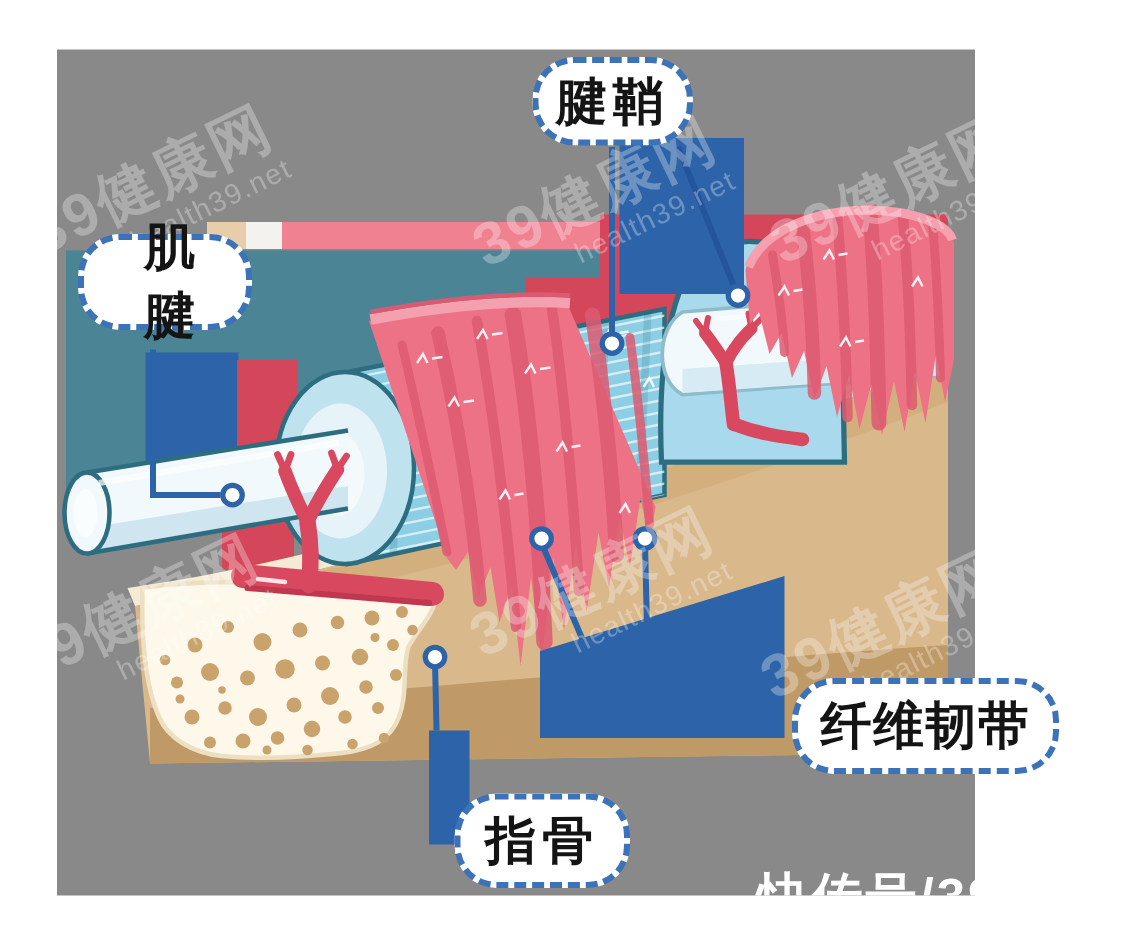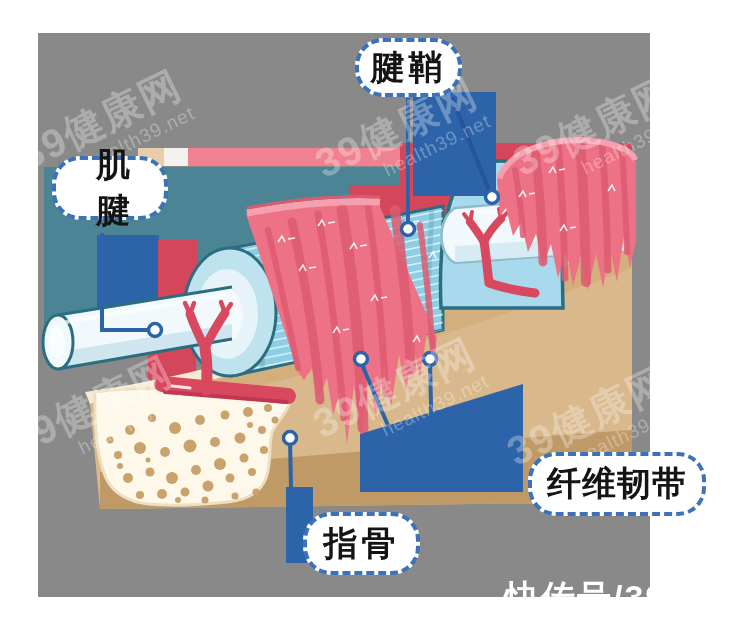--- a/index.html
+++ b/index.html
@@ -14,21 +14,21 @@
   .wm1{left:-21px;top:59px;} .wm2{left:275px;top:67px;} .wm3{left:473px;top:65px;}
   .wm4{left:-30px;top:345px;} .wm5{left:273px;top:327px;} .wm6{left:467px;top:355px;}
   #attribution{position:absolute;left:467px;top:542px;color:#ffffff;font-size:34px;
        font-weight:bold;letter-spacing:2px;white-space:nowrap;}
   .lbl{position:absolute;box-sizing:border-box;background:#ffffff;border:4px dashed #3c73b8;
        border-radius:28px;display:flex;align-items:center;justify-content:center;
        font-size:34px;font-weight:700;color:#141414;letter-spacing:4px;z-index:3;}
   #lbl-jianqiao{left:355px;top:38px;width:107px;height:59px;}
   #lbl-jijian{left:52px;top:156px;width:116px;height:64px;padding-left:40px;}
   #lbl-xianwei{left:528px;top:452px;width:178px;height:64px;letter-spacing:1px;}
-  #lbl-zhigu{left:303px;top:512px;width:117px;height:63px;}
+  #lbl-zhigu{left:303px;top:529px;width:117px;height:63px;}
 </style>
 </head>
 <body>
 
 <div id="stage"></div>
 
 <svg id="art" viewBox="0 0 750 622" xmlns="http://www.w3.org/2000/svg">
 
   <rect x="44" y="167" width="586" height="186" fill="#4b8495"></rect>
 

